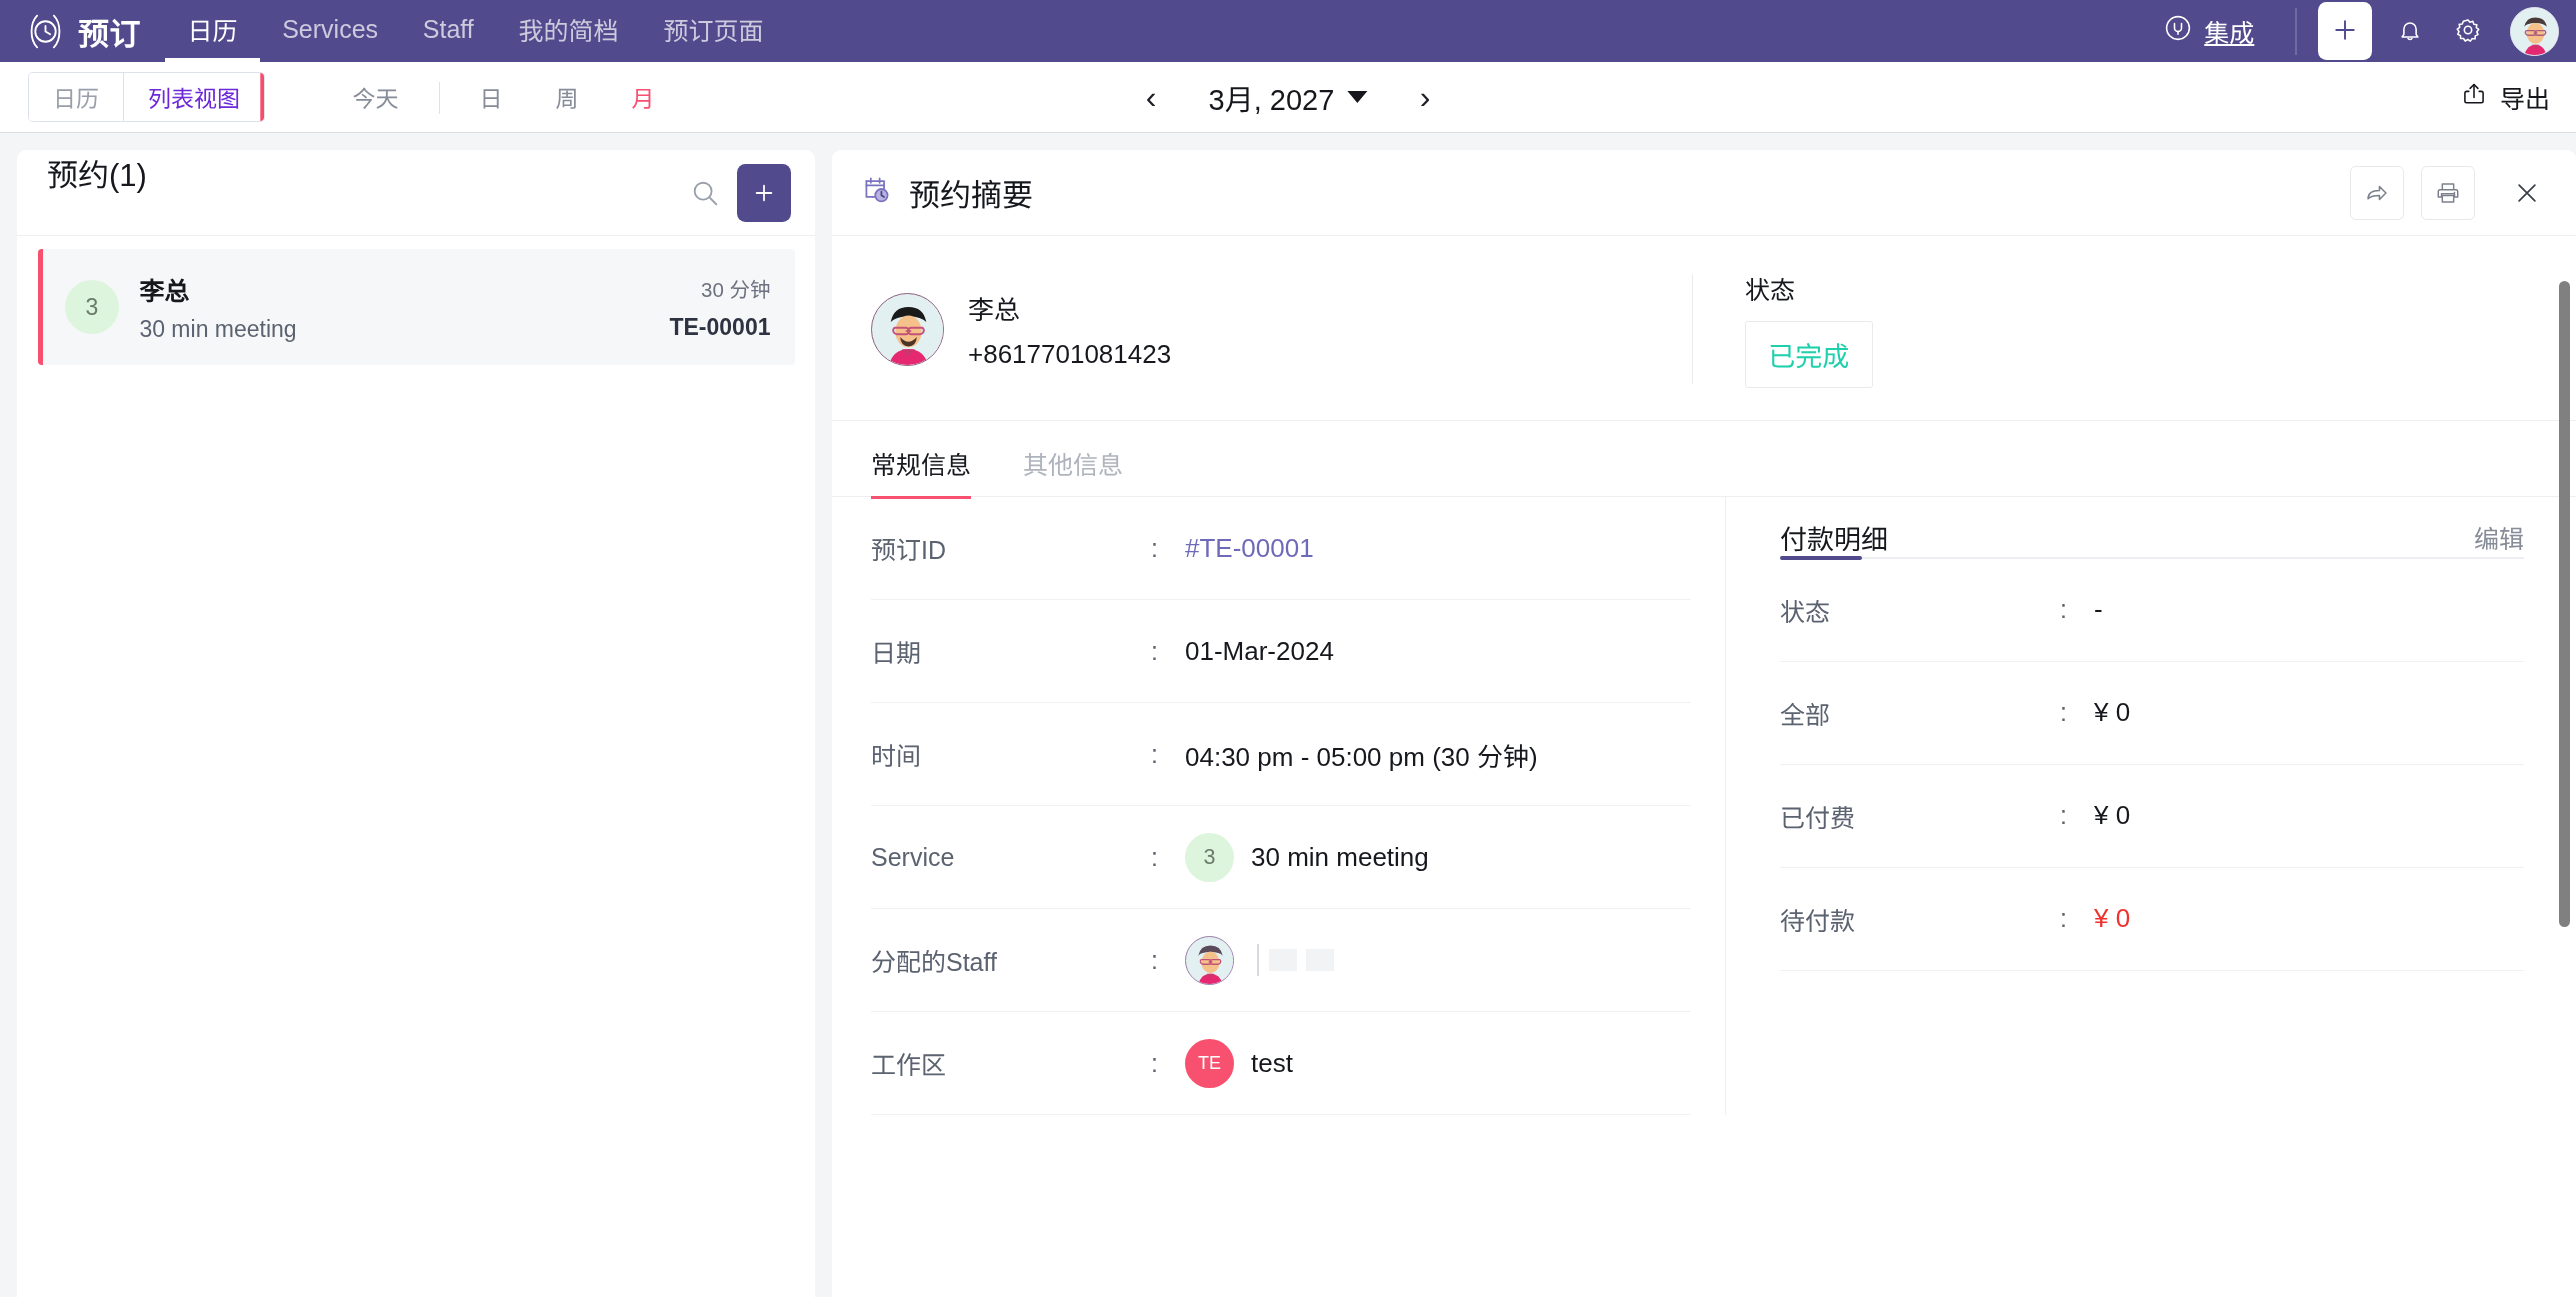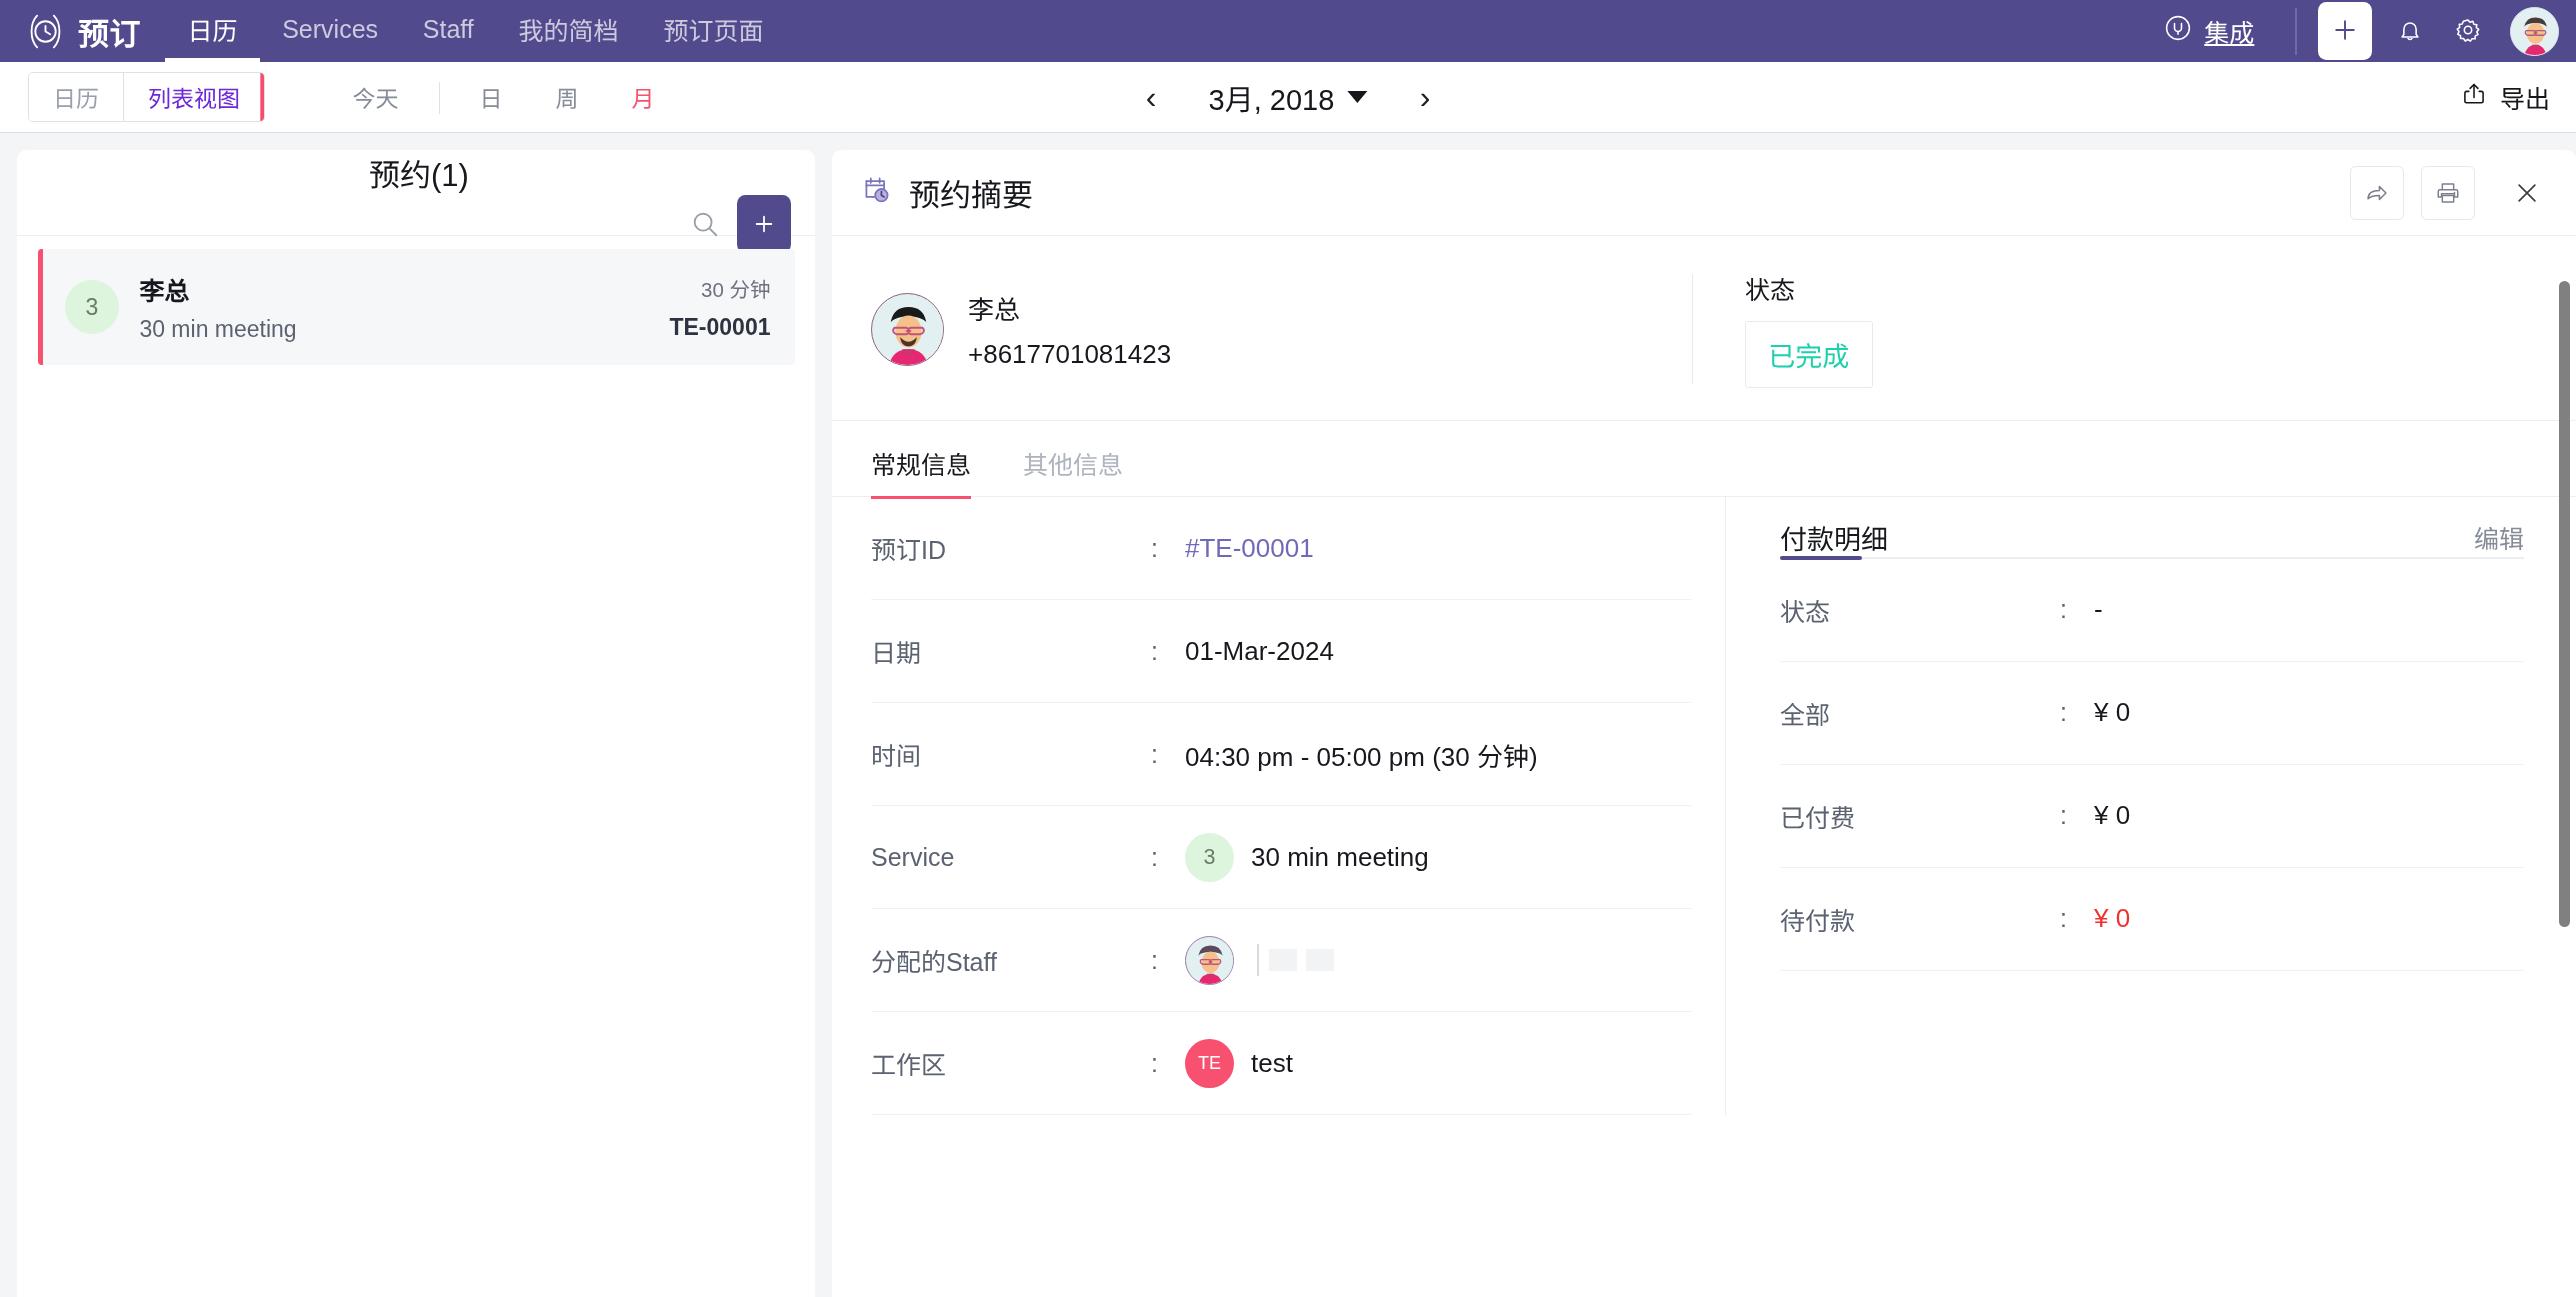--- a/index.html
+++ b/index.html
@@ -116,22 +116,22 @@
     background: #f4f5f7;
   }
 
   
   .listpanel {
     width: 798px; flex: 0 0 798px;
     background: #ffffff; border-radius: 9.3px 9.3px 0 0;
     display: flex; flex-direction: column; overflow: hidden;
   }
   .listpanel-head {
-    height: 86px; display: flex; align-items: center;
-    padding: 0 24px 0 30px; border-bottom: 0.9px solid #eceef1; flex-direction: column;
+    height: 86px; display: flex; 
+    padding: 0 24px 0 30px; border-bottom: 0.9px solid #eceef1;
   }
   .listpanel-title { font-size: 31px; color: #16181d; font-weight: 400; }
   .listpanel-actions { margin-left: auto; display: flex; align-items: center; gap: 17px; }
   .search-ic { cursor: pointer; display: flex; }
   .add-btn {
     width: 54px; height: 58px; background: #514b8e; border-radius: 8.4px;
     display: flex; align-items: center; justify-content: center; cursor: pointer;
   }
 
   .appt-list { padding: 13px 20.5px 0 20.5px; }
@@ -366,21 +366,21 @@
     <div class="range-btn">今天</div>
     <div class="range-sep"></div>
     <div class="range-btn">日</div>
     <div class="range-btn">周</div>
     <div class="range-btn active">月</div>
   </div>
 
   <div class="datenav">
     <span class="chev">‹</span>
     <span class="date-label">
-      <span>3月, 2018</span>
+      <span>3月, 2027</span>
       <span class="caret-down"></span>
     </span>
     <span class="chev">›</span>
   </div>
 
   <div class="export-btn">
     <span>
       <svg viewBox="0 0 30 30" width="26" height="26" fill="none" stroke="#15171c" stroke-width="1.8" stroke-linecap="round" stroke-linejoin="round">
         <path d="M9 12 H6.5 a2 2 0 0 0 -2 2 v9 a2 2 0 0 0 2 2 h17 a2 2 0 0 0 2 -2 v-9 a2 2 0 0 0 -2 -2 H21"></path>
         <path d="M15 19 V4"></path>

